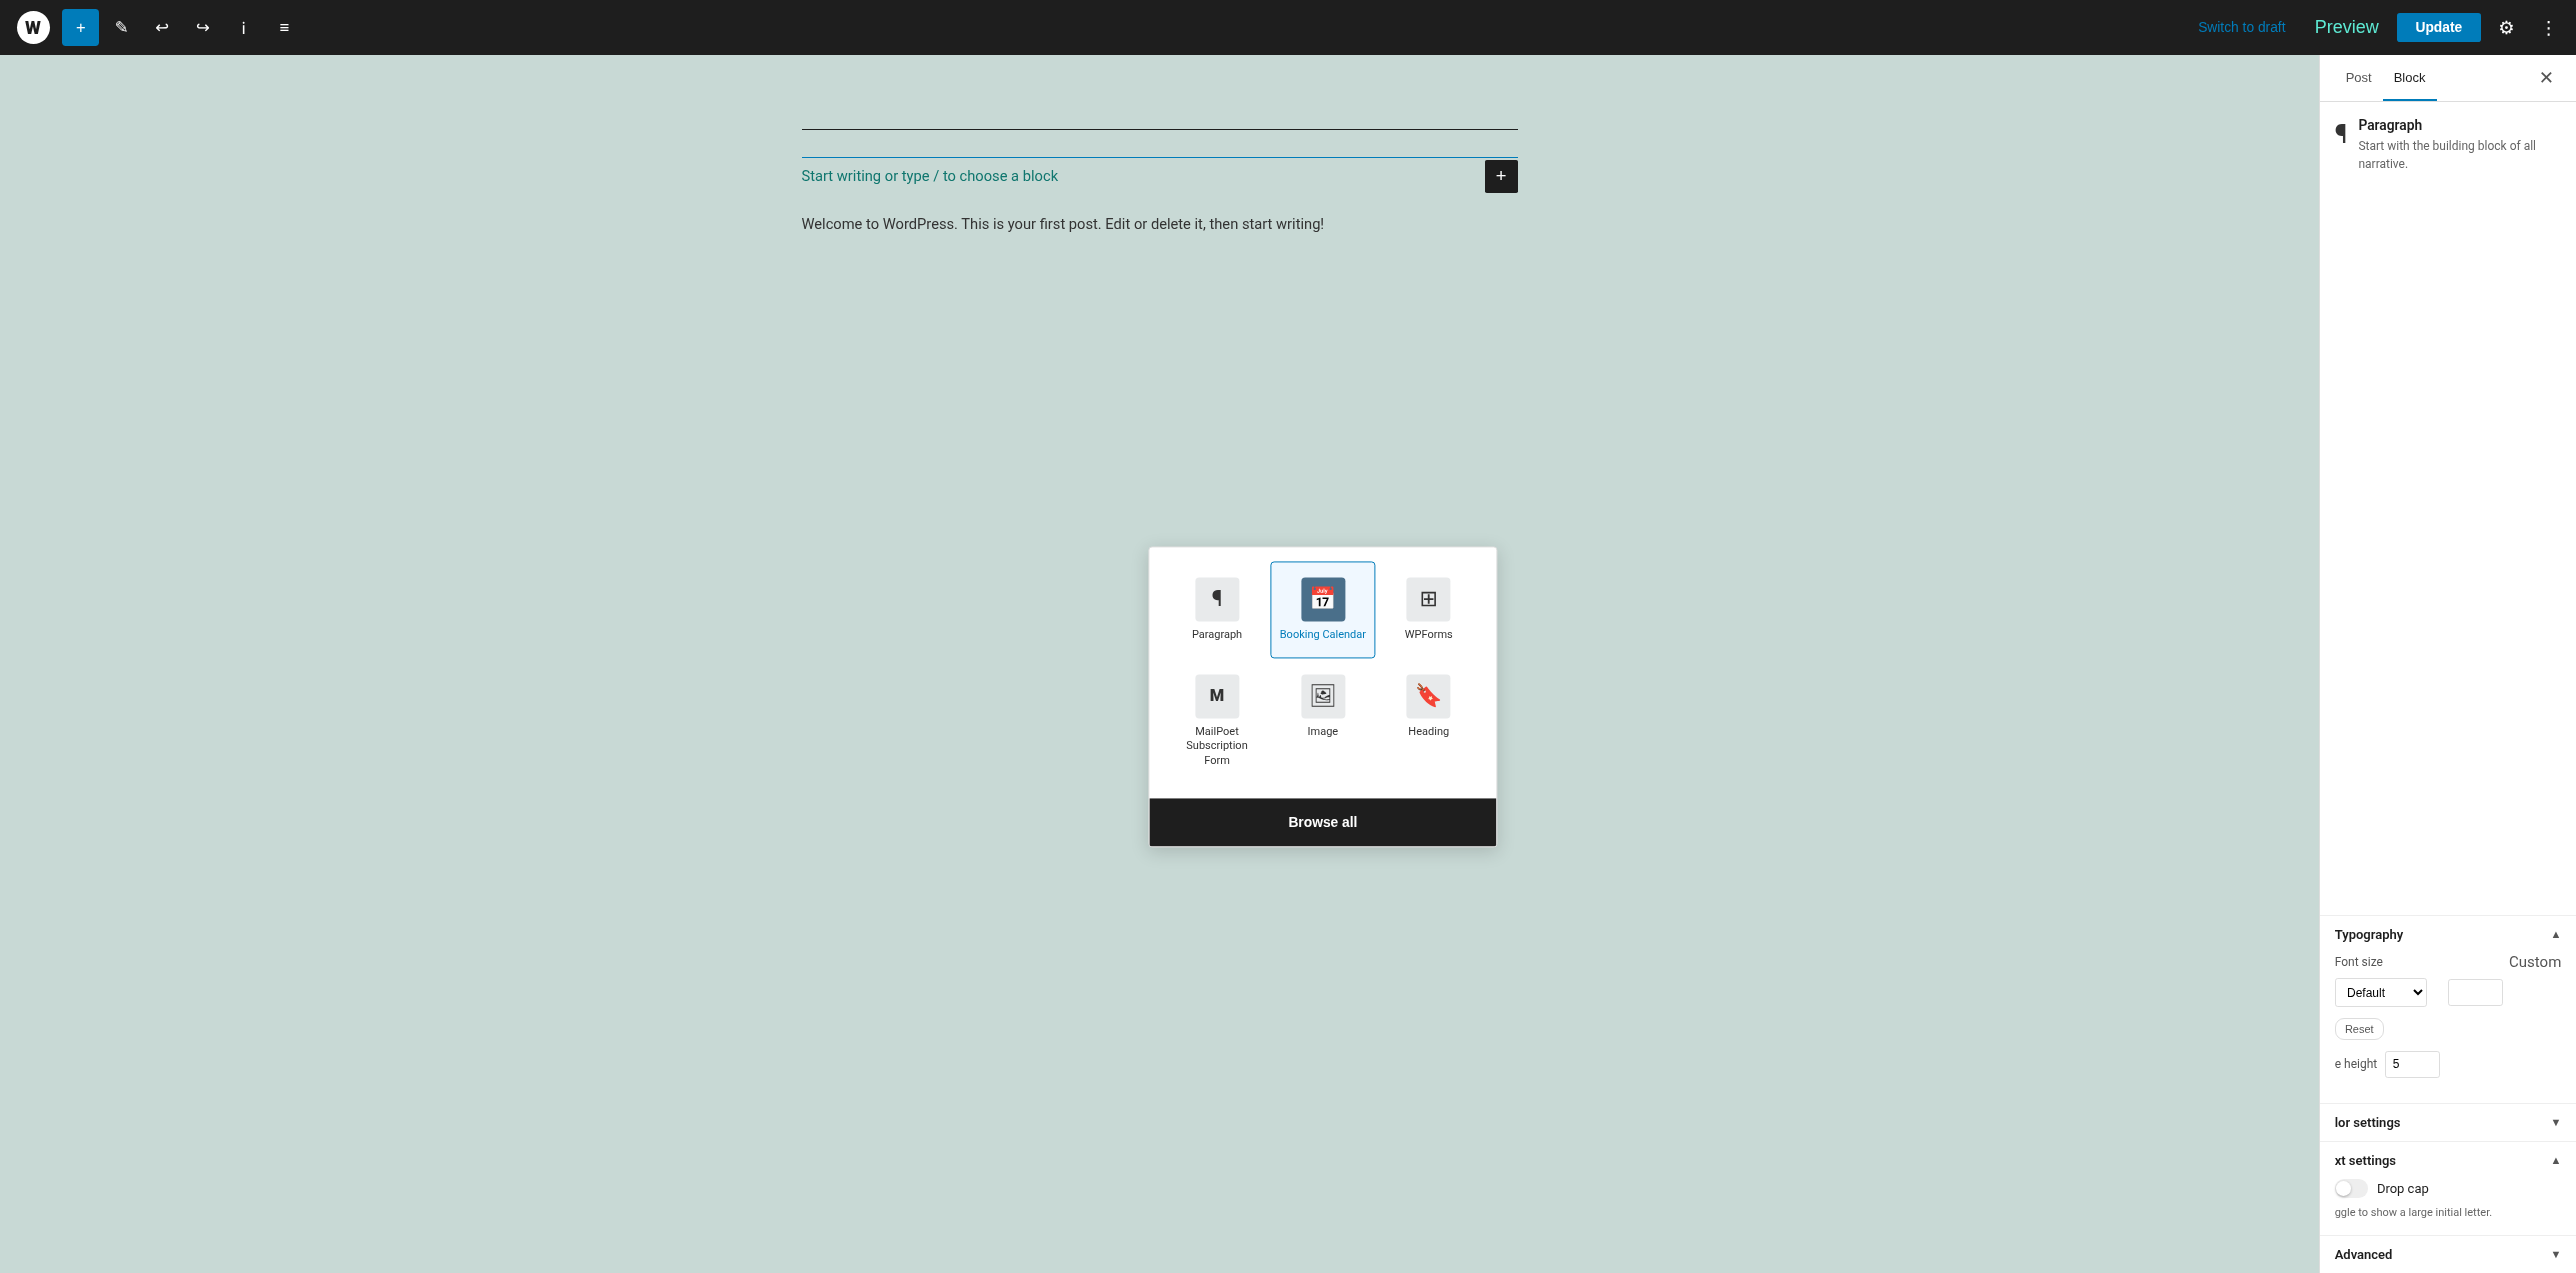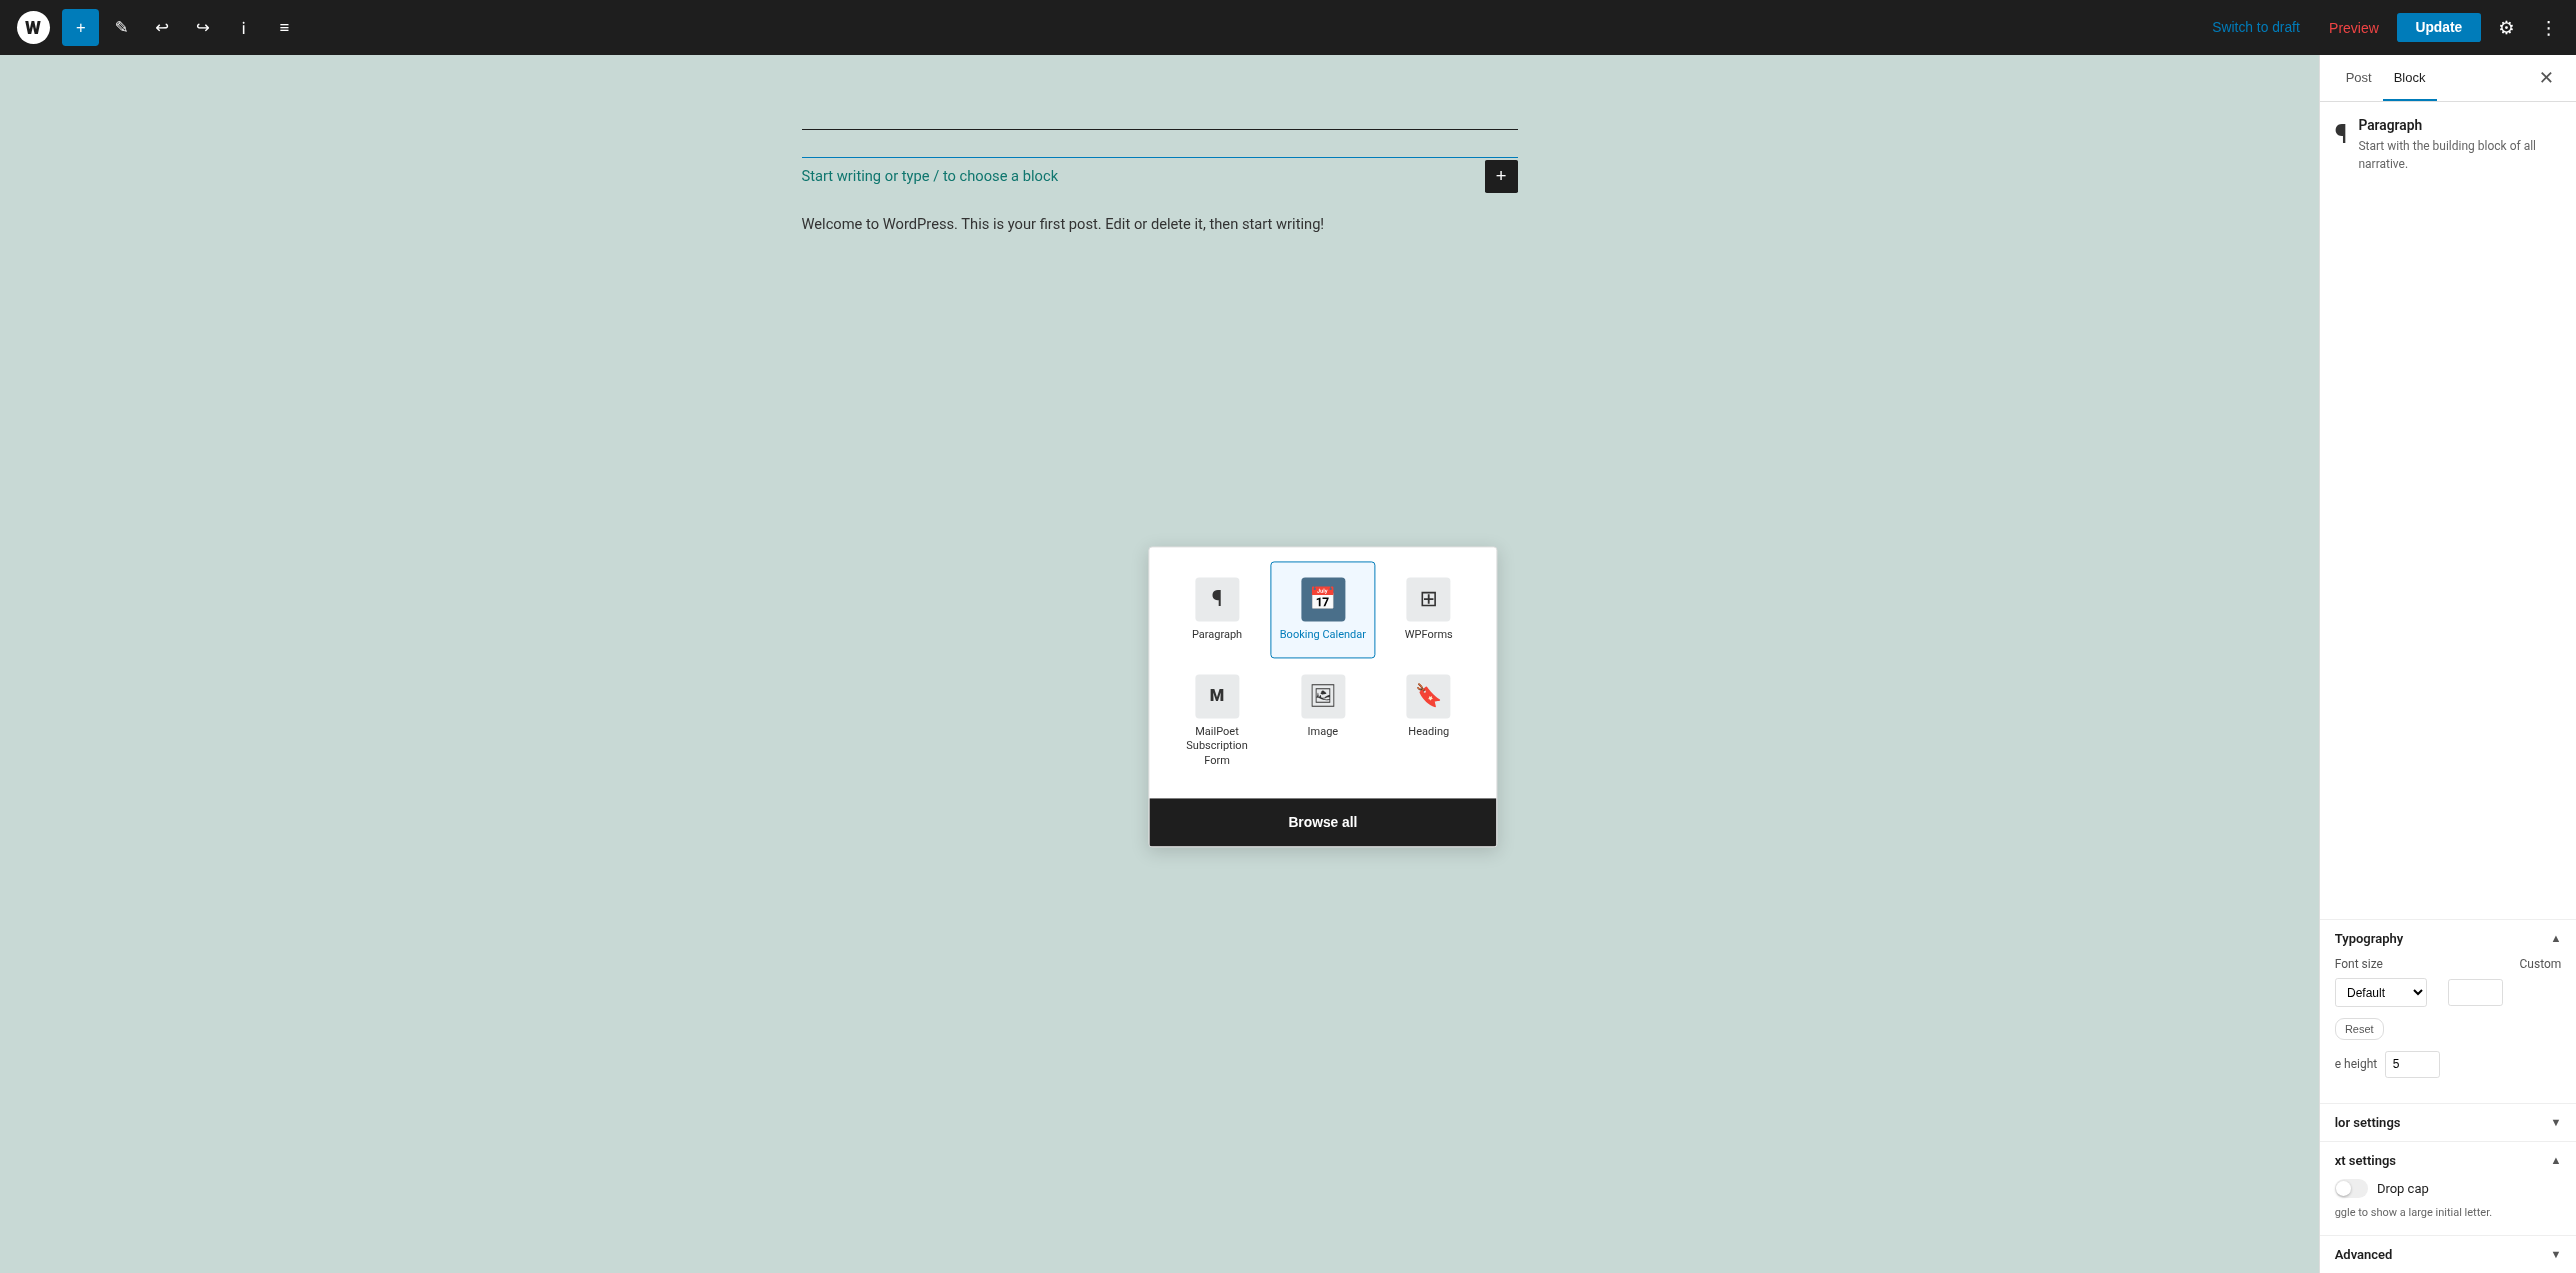--- a/index.html
+++ b/index.html
@@ -55,22 +55,22 @@
       background: transparent;
       border: none;
       color: #007cba;
       font-size: 13.8px;
       cursor: pointer;
       padding: 7.3px 11px;
     }
     .preview-btn {
       background: transparent;
       border: none;
-      color: #ef4444;
-      font-size: 14px;
+      color: #5eead4;
+      font-size: 18px;
       cursor: pointer;
       padding: 7.3px 11px;
     }
     .update-btn {
       background: #007cba;
       border: none;
       color: #fff;
       font-size: 13.8px;
       font-weight: 600;
       cursor: pointer;
@@ -415,21 +415,21 @@
       color: #666;
       line-height: 1.4;
     }
     .font-size-row {
       display: flex;
       gap: 7.3px;
       align-items: center;
       margin-bottom: 7.3px;
     }
     .font-size-label { font-size: 12px; color: #555; flex: 1; }
-    .custom-label { font-size: 12px; color: #555; margin-left: 10px; }
+    .custom-label { font-size: 15px; color: #555; margin-left: 10px; }
   </style>
 </head>
 <body>
 
 <div class="toolbar">
   <div class="wp-logo">
     <div class="wp-logo-inner">W</div>
   </div>
   <button class="toolbar-btn add-btn">+</button>
   <button class="toolbar-btn">✎</button>

